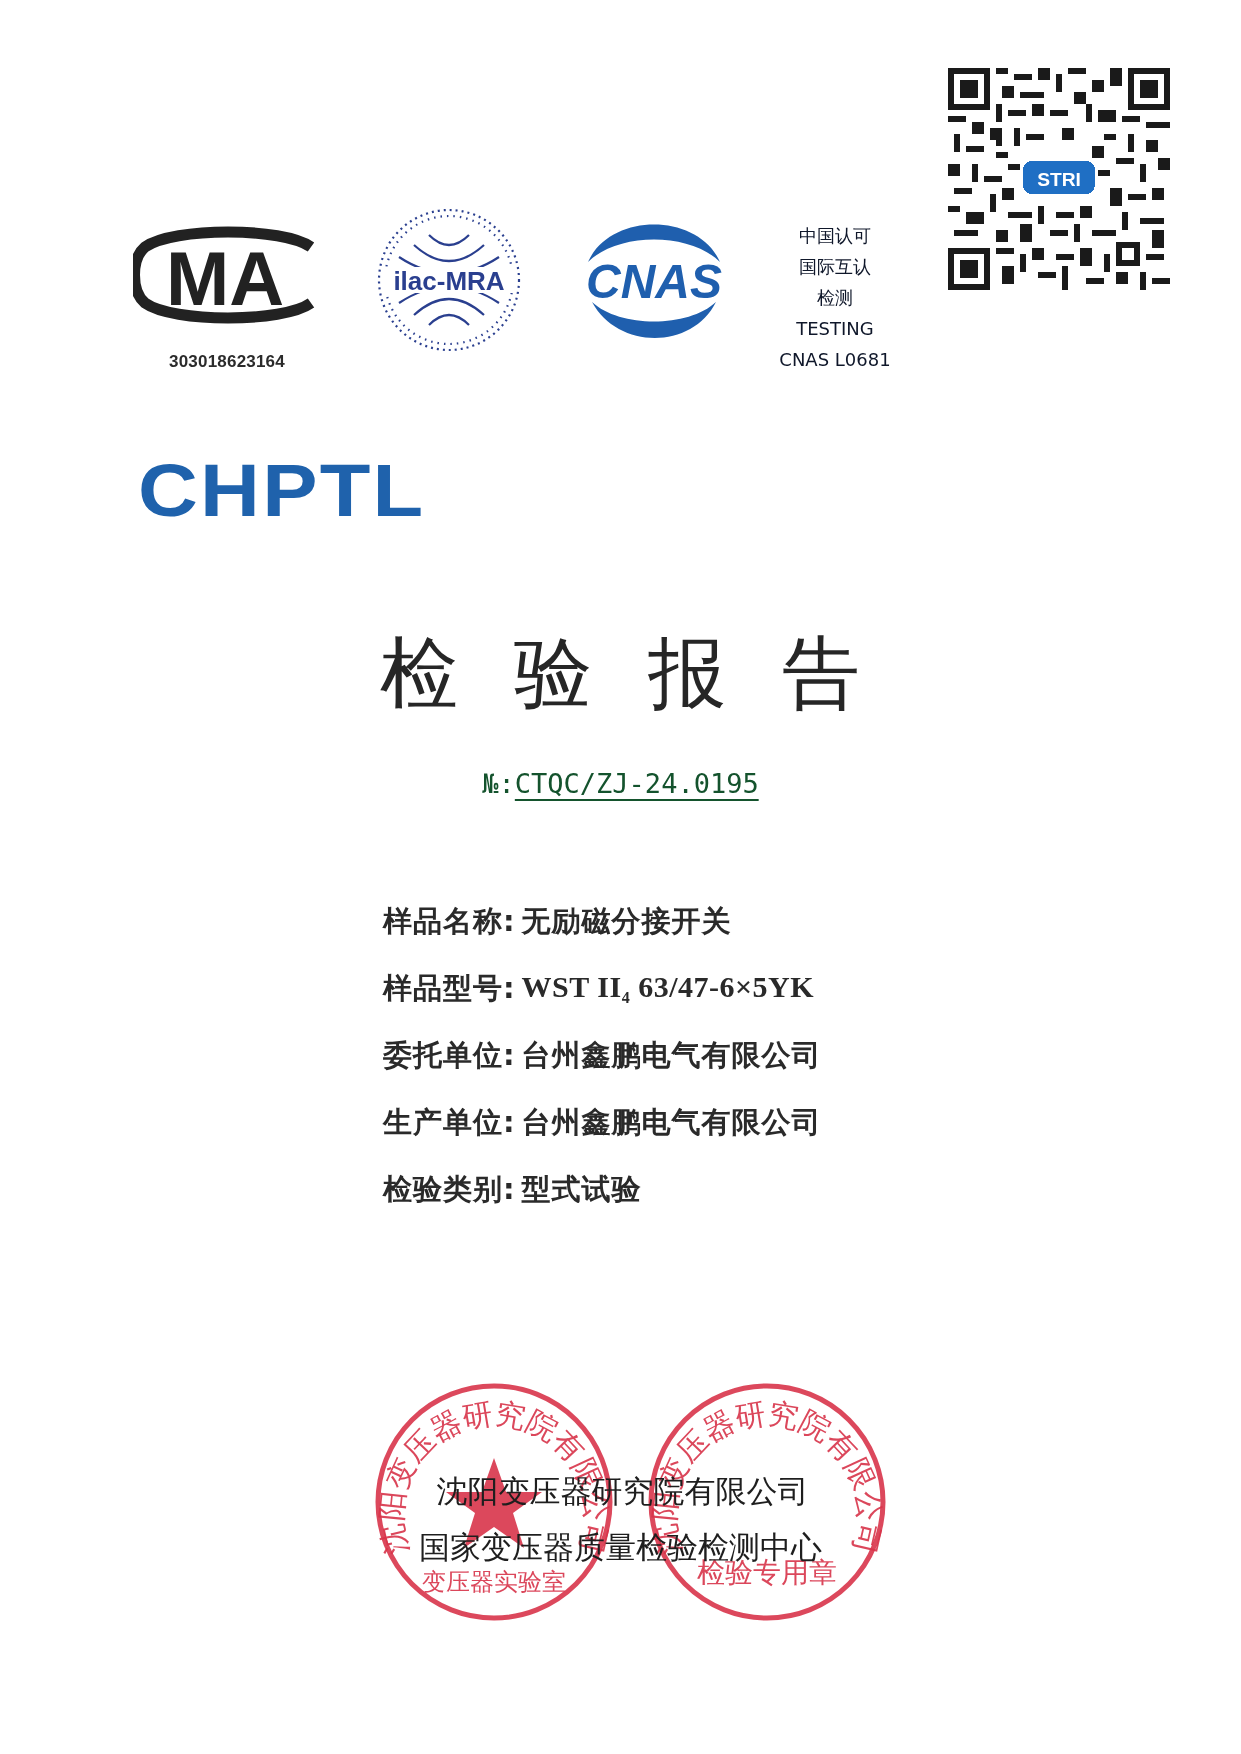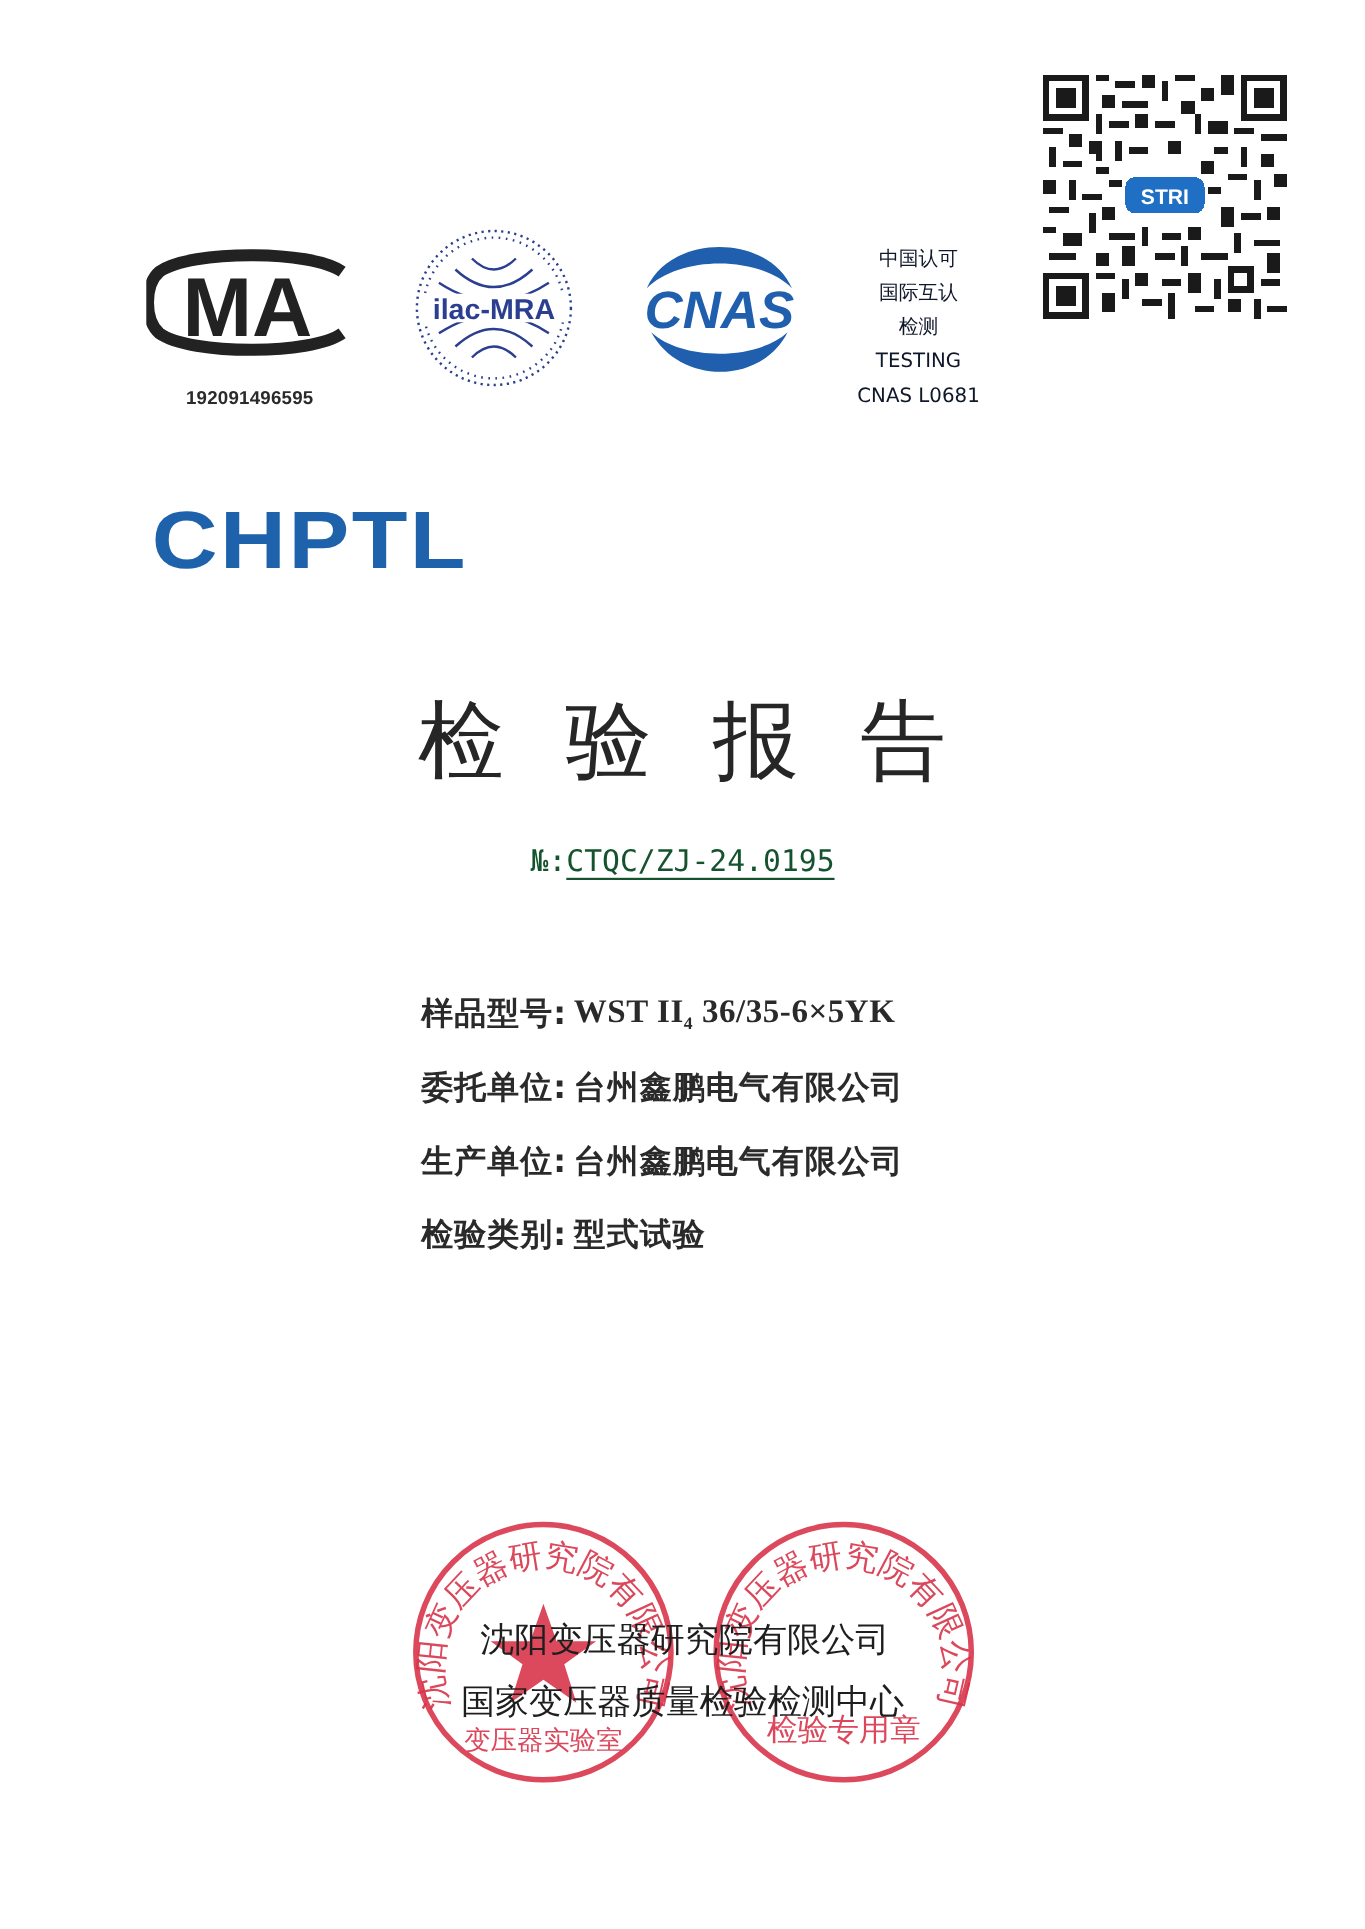--- a/index.html
+++ b/index.html
@@ -59,21 +59,21 @@
 </head>
 <body>
 
 <div id="cma-logo" class="abs">
   <svg width="188" height="100" viewBox="0 0 188 100">
     <path d="M178 22 C150 2, 40 2, 12 22 C-2 34,-2 66,12 78 C40 98,150 98,178 78" fill="none" stroke="#222" stroke-width="11"></path>
     <rect x="168" y="38" width="24" height="24" fill="#fff"></rect>
     <text x="92" y="80" text-anchor="middle" font-family="Liberation Sans, sans-serif" font-weight="bold" font-size="76" fill="#222">MA</text>
   </svg>
 </div>
-<div id="cma-number" class="abs">192091496595</div>
+<div id="cma-number" class="abs">303018623164</div>
 
 <div id="ilac-logo" class="abs">
   <svg width="150" height="150" viewBox="0 0 150 150">
     <g stroke="#2a3f8f" stroke-width="2.2" fill="none">
       <circle cx="75" cy="75" r="70" stroke-dasharray="2 4"></circle>
       <circle cx="75" cy="75" r="64" stroke-dasharray="1.5 5"></circle>
       <path d="M55 30 Q75 50 95 30"></path>
       <path d="M40 40 Q75 72 110 40"></path>
       <path d="M25 52 Q75 85 125 52"></path>
       <path d="M55 120 Q75 100 95 120"></path>
@@ -202,22 +202,26 @@
 <div id="chptl" class="abs">CHPTL</div>
 
 <div id="doc-title" class="abs">检验报告</div>
 
 <div id="report-no" class="abs">
   <span>№:</span><span class="value">CTQC/ZJ-24.0195</span>
 </div>
 
 <div id="fields" class="abs">
   <div class="field-row">
+    <span class="field-label">样品名称:</span>
+    <span class="field-value">无励磁分接开关</span>
+  </div>
+  <div class="field-row">
     <span class="field-label">样品型号:</span>
-    <span class="field-value model"><span>WST II</span><sub>4</sub><span> 36/35-6×5YK</span></span>
+    <span class="field-value model"><span>WST II</span><sub>4</sub><span> 63/47-6×5YK</span></span>
   </div>
   <div class="field-row">
     <span class="field-label">委托单位:</span>
     <span class="field-value">台州鑫鹏电气有限公司</span>
   </div>
   <div class="field-row">
     <span class="field-label">生产单位:</span>
     <span class="field-value">台州鑫鹏电气有限公司</span>
   </div>
   <div class="field-row">

